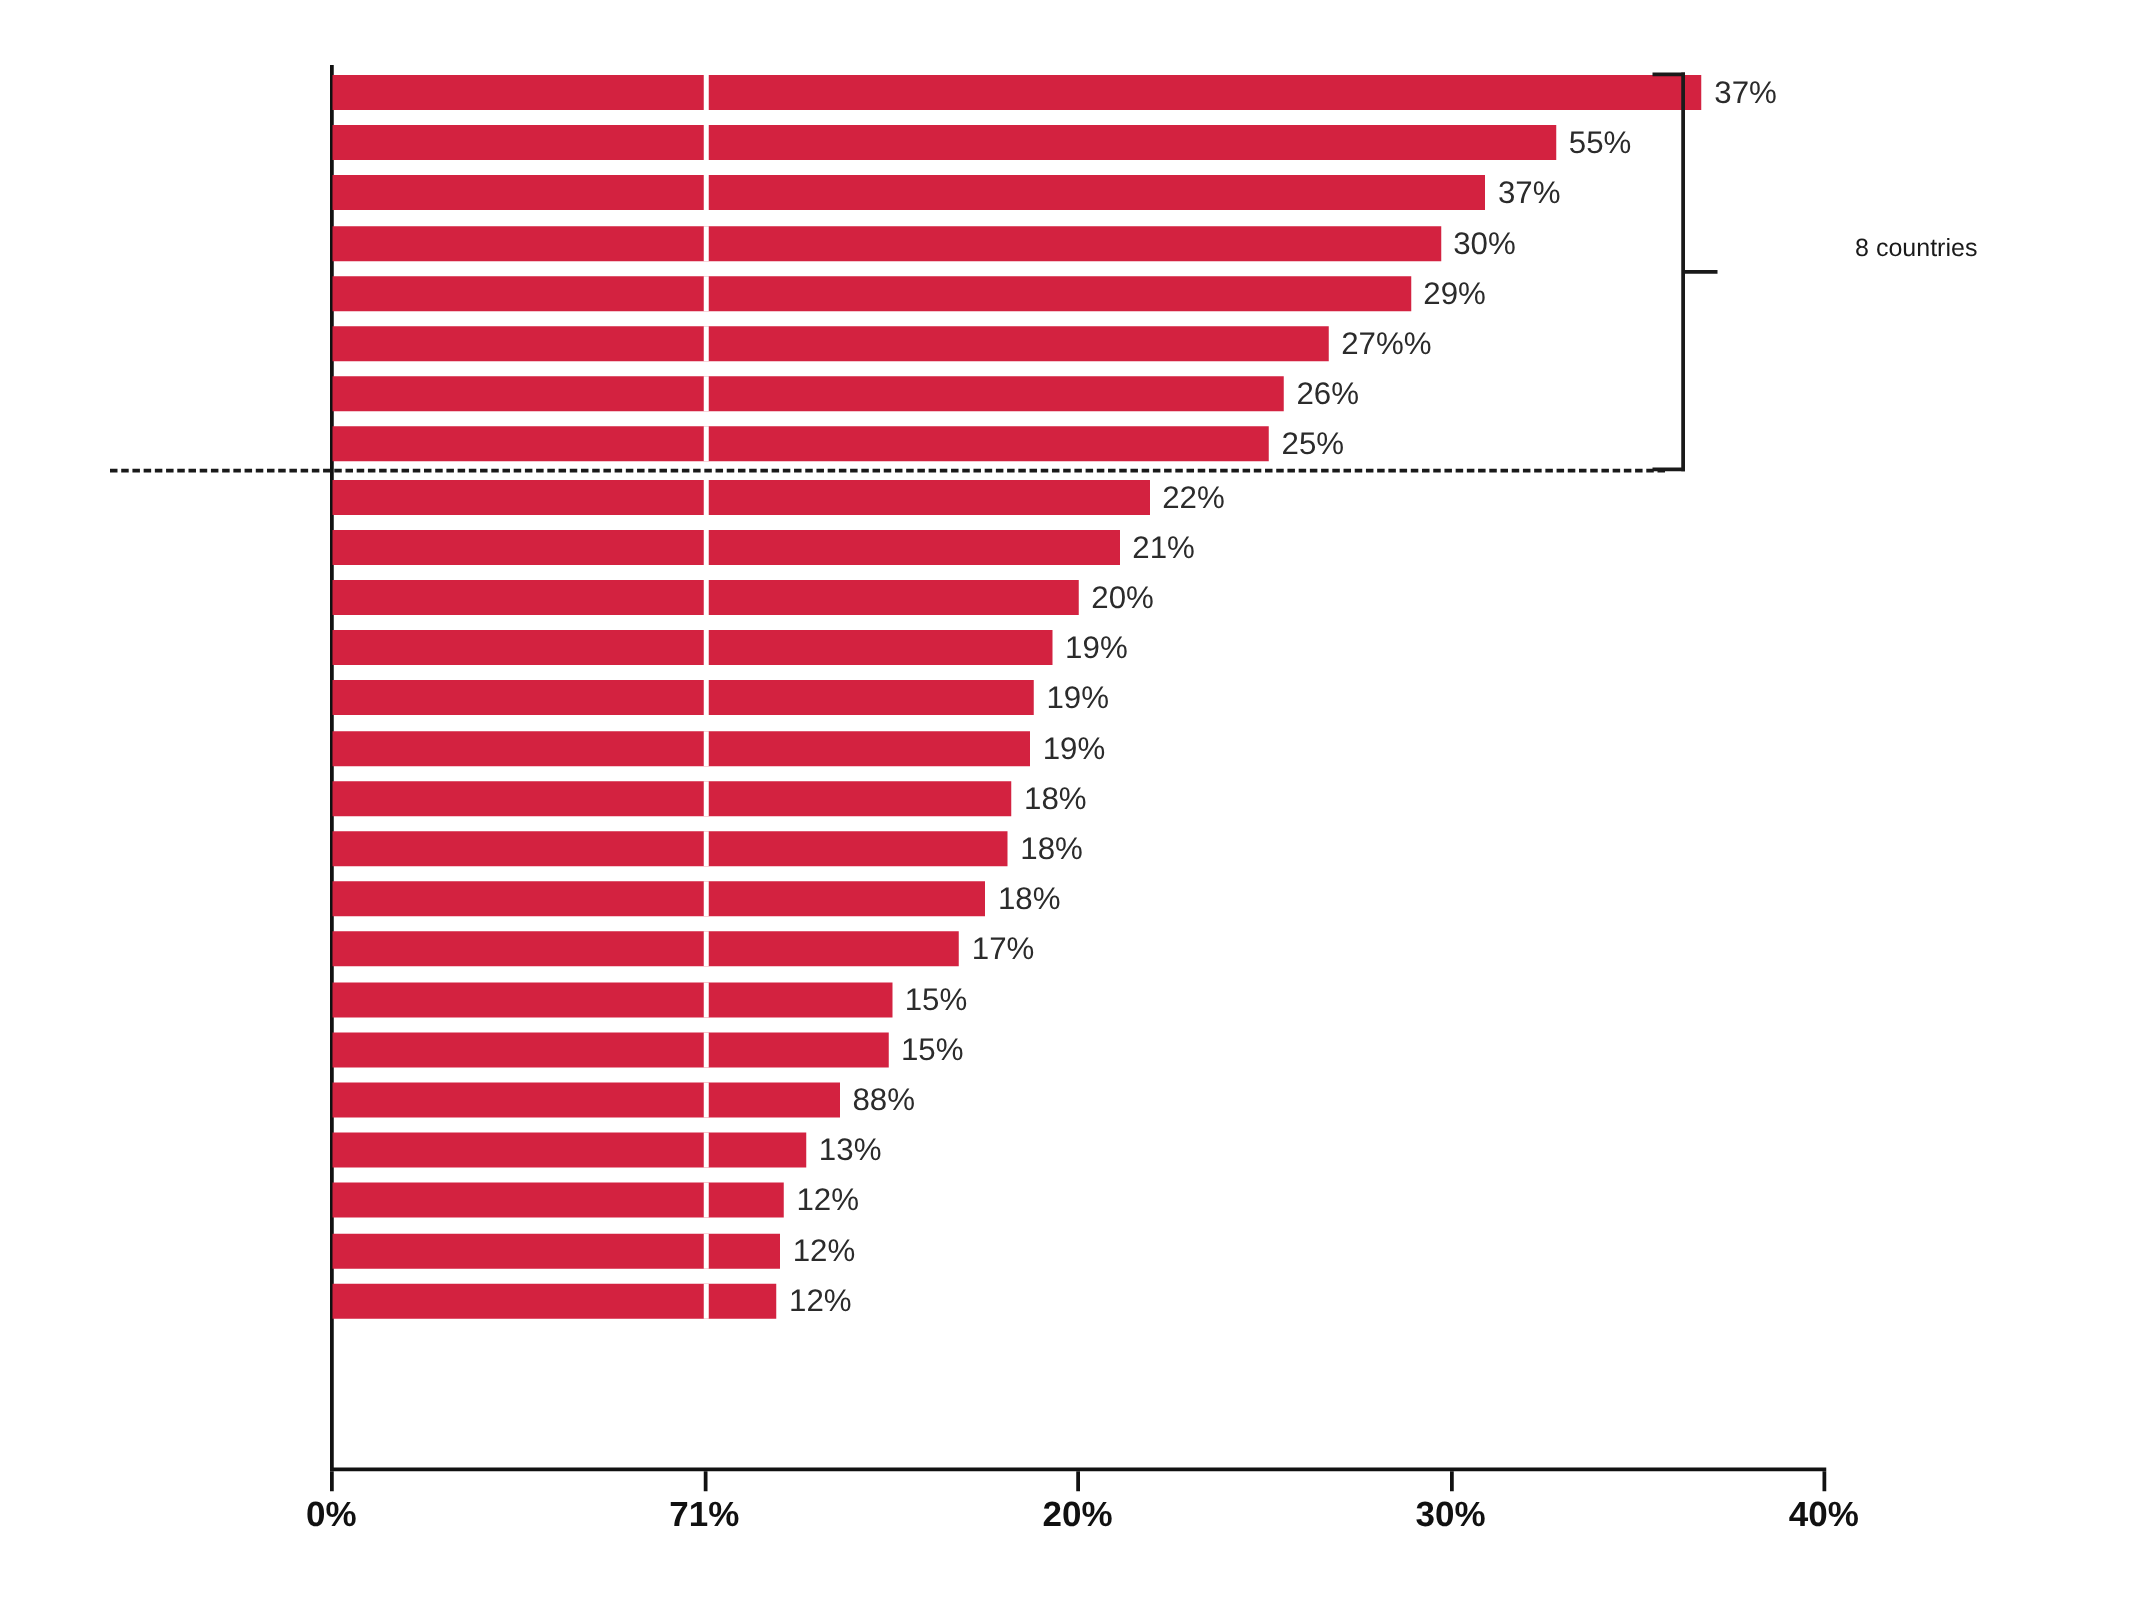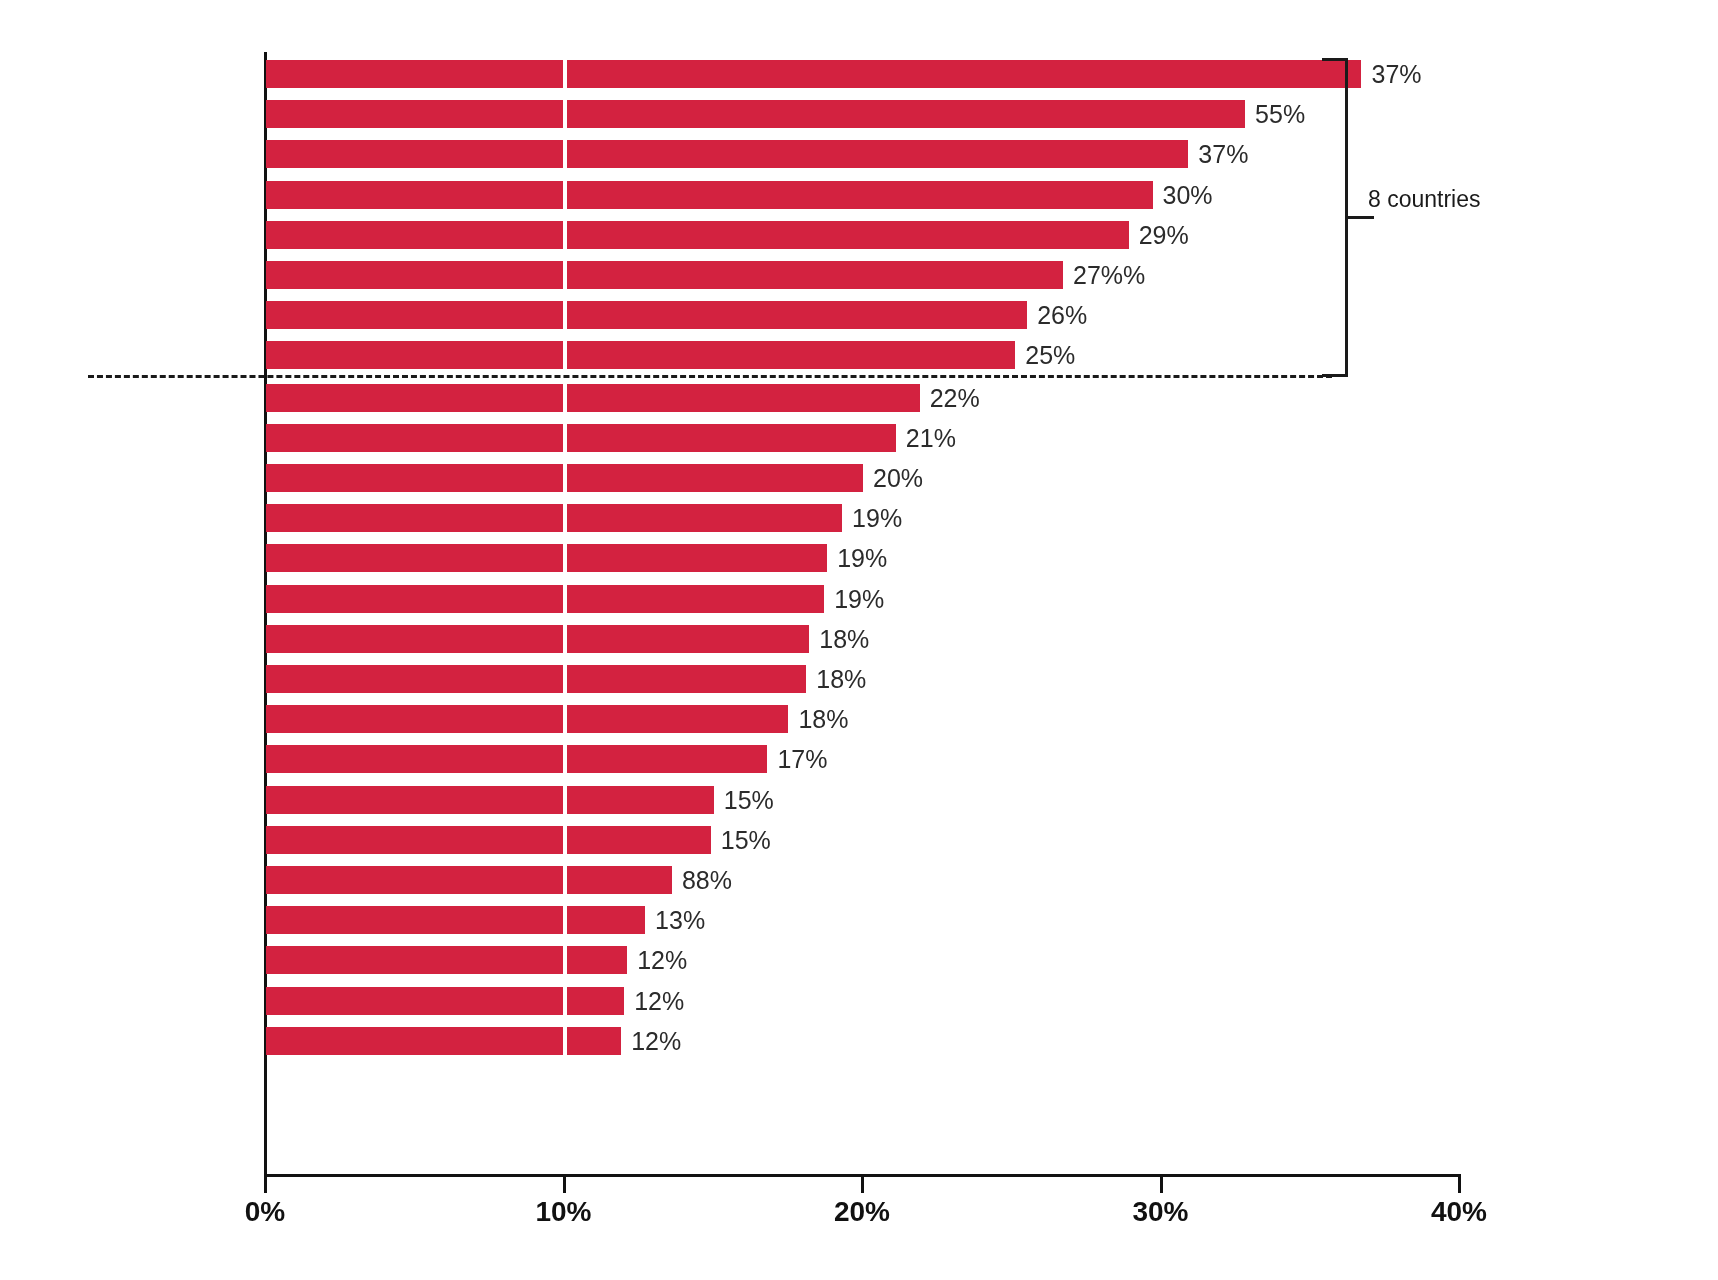--- a/index.html
+++ b/index.html
@@ -41,21 +41,21 @@
   }
 
   
   #bracket{position:absolute;left:1322px;top:58px;width:26px;height:320px;}
   #bracket .spine{position:absolute;right:0;top:0;width:3px;height:320px;background:#1a1a1a;}
   #bracket .arm-top{position:absolute;left:0;top:0;width:26px;height:3px;background:#1a1a1a;}
   #bracket .arm-bot{position:absolute;left:0;bottom:0;width:26px;height:3px;background:#1a1a1a;}
   #bracket .arm-mid{position:absolute;right:-26px;top:158px;width:26px;height:3px;background:#1a1a1a;}
   #annotation{
     position:absolute;left:1368px;top:186px;width:330px;
-    font-size:23px;color:#1a1a1a;line-height:33px;
+    font-size:20px;color:#1a1a1a;line-height:33px;text-align:center;
   }
   #annotation .ln{display:block;}
 </style>
 </head>
 <body>
 
 <div id="chart-root">
 
   <div id="y-axis"></div>
   <div id="x-axis" style="width: 1197px;"></div>
@@ -248,21 +248,21 @@
   </div>
 
   <div id="annotation" style="top: 183.25px;">
     <span class="ln">8 countries</span>
   </div>
 
   <div id="x-ticks-container">
       <div class="x-tick" style="left: 264px;"></div>
       <div class="x-tick-label" style="left: 265px;">0%</div>
       <div class="x-tick" style="left: 562.5px;"></div>
-      <div class="x-tick-label" style="left: 563.5px;">10%</div>
+      <div class="x-tick-label" style="left: 563.5px;">71%</div>
       <div class="x-tick" style="left: 861px;"></div>
       <div class="x-tick-label" style="left: 862px;">20%</div>
       <div class="x-tick" style="left: 1159.5px;"></div>
       <div class="x-tick-label" style="left: 1160.5px;">30%</div>
       <div class="x-tick" style="left: 1458px;"></div>
       <div class="x-tick-label" style="left: 1459px;">40%</div>
     </div>
 
 </div>
 

